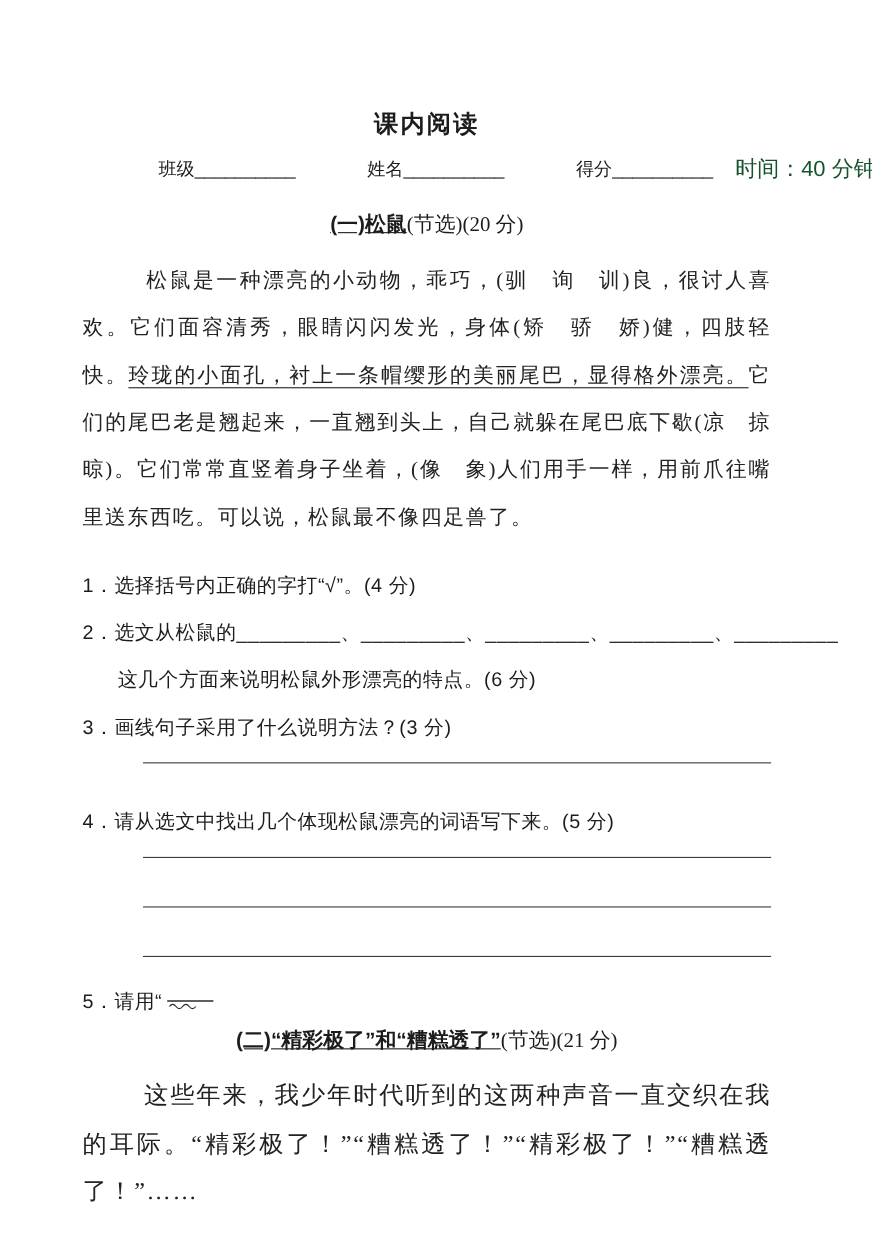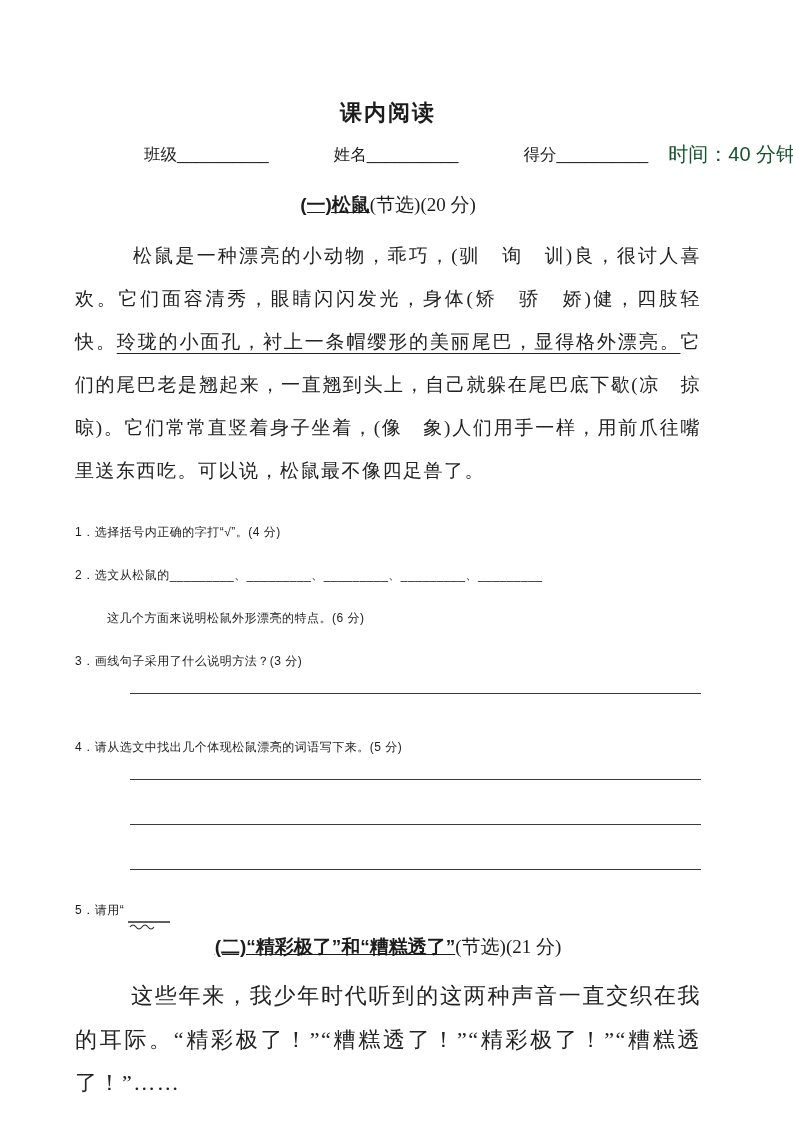--- a/index.html
+++ b/index.html
@@ -63,33 +63,33 @@
     text-indent: 58px;
     margin-top: 14px;
     color: #222;
   }
   .passage u {
     text-underline-offset: 5px;
     text-decoration-thickness: 1px;
   }
   .questions { margin-top: 10px; }
   .q-line {
-    font-size: 12px;
+    font-size: 18px;
     line-height: 43px;
     letter-spacing: 0.5px;
     white-space: nowrap;
   }
   .q-cont { padding-left: 32px; }
   .ans-line {
     margin-left: 55px;
     border-bottom: 1.5px solid #3a3a3a;
   }
   .ans-short { height: 10px; margin-bottom: 0; }
   .ans-tall  { height: 44px; }
-  .q5-row { margin-top: 19px; display: flex; align-items: center; }
+  .q5-row { margin-top: 19px; display: flex; align-items: flex-start; }
   .wavy-blank {
     display: inline-block;
     width: 46px;
     height: 16px;
     position: relative;
     top: 2px;
     margin: 0 2px;
   }
   .section2-block { margin-top: 0; }
   .passage-2 {

